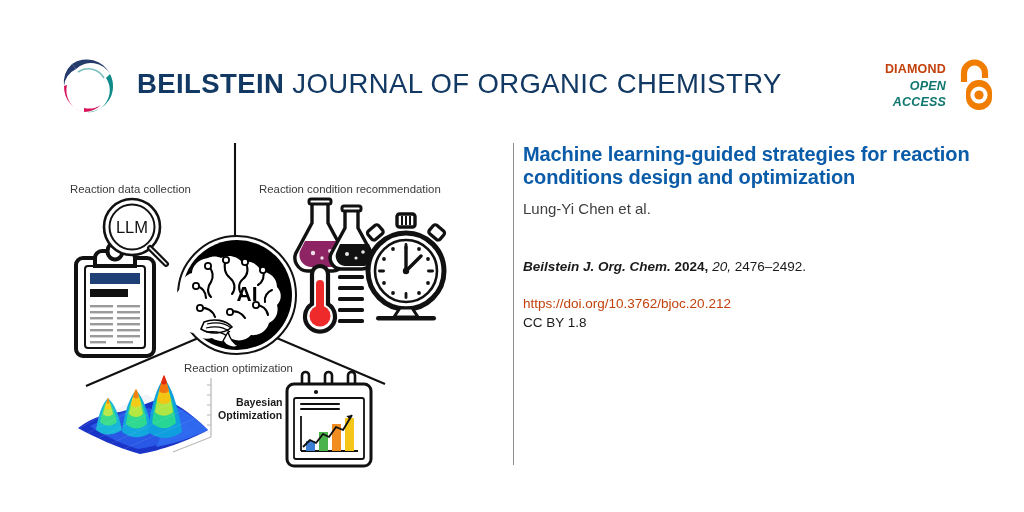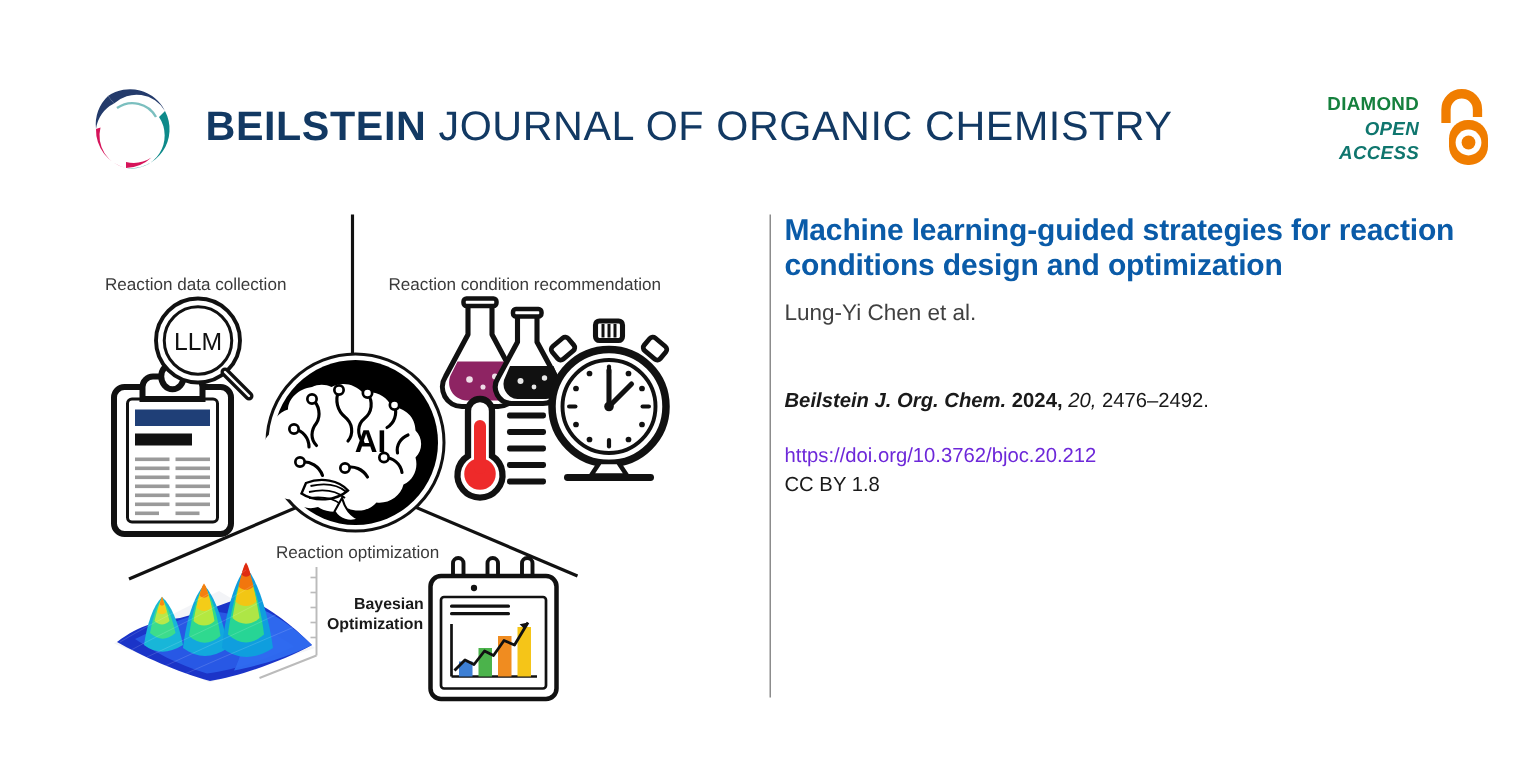--- a/index.html
+++ b/index.html
@@ -48,21 +48,21 @@
   }
   #oa-words {
     position: absolute;
     right: 52px; top: 3px;
     text-align: right;
     line-height: 16.5px;
     font-size: 12.5px;
     font-weight: bold;
     letter-spacing: 0.2px;
   }
-  .oa-diamond { color: #15803d; }
+  .oa-diamond { color: #c2410c; }
   .oa-open, .oa-access { color: #0f766e; font-style: italic; }
   #oa-lock {
     position: absolute;
     right: 0px; top: 0px;
     width: 46px; height: 56px;
   }
 
   
   #divider {
     position: absolute;
@@ -97,21 +97,21 @@
     color: #1a1a1a;
     line-height: 18px;
   }
   #article-citation .cit-journal { font-style: italic; font-weight: bold; }
   #article-citation .cit-year { font-weight: bold; }
   #article-citation .cit-volume { font-style: italic; }
   #article-citation .cit-pages { font-style: normal; }
   #article-doi {
     margin: 19px 0 0 0;
     font-size: 13.5px;
-    color: #6d28d9;
+    color: #c2410c;
     line-height: 18.5px;
   }
   #article-license {
     margin: 0;
     font-size: 13.5px;
     color: #1a1a1a;
     line-height: 18.5px;
   }
 
   

